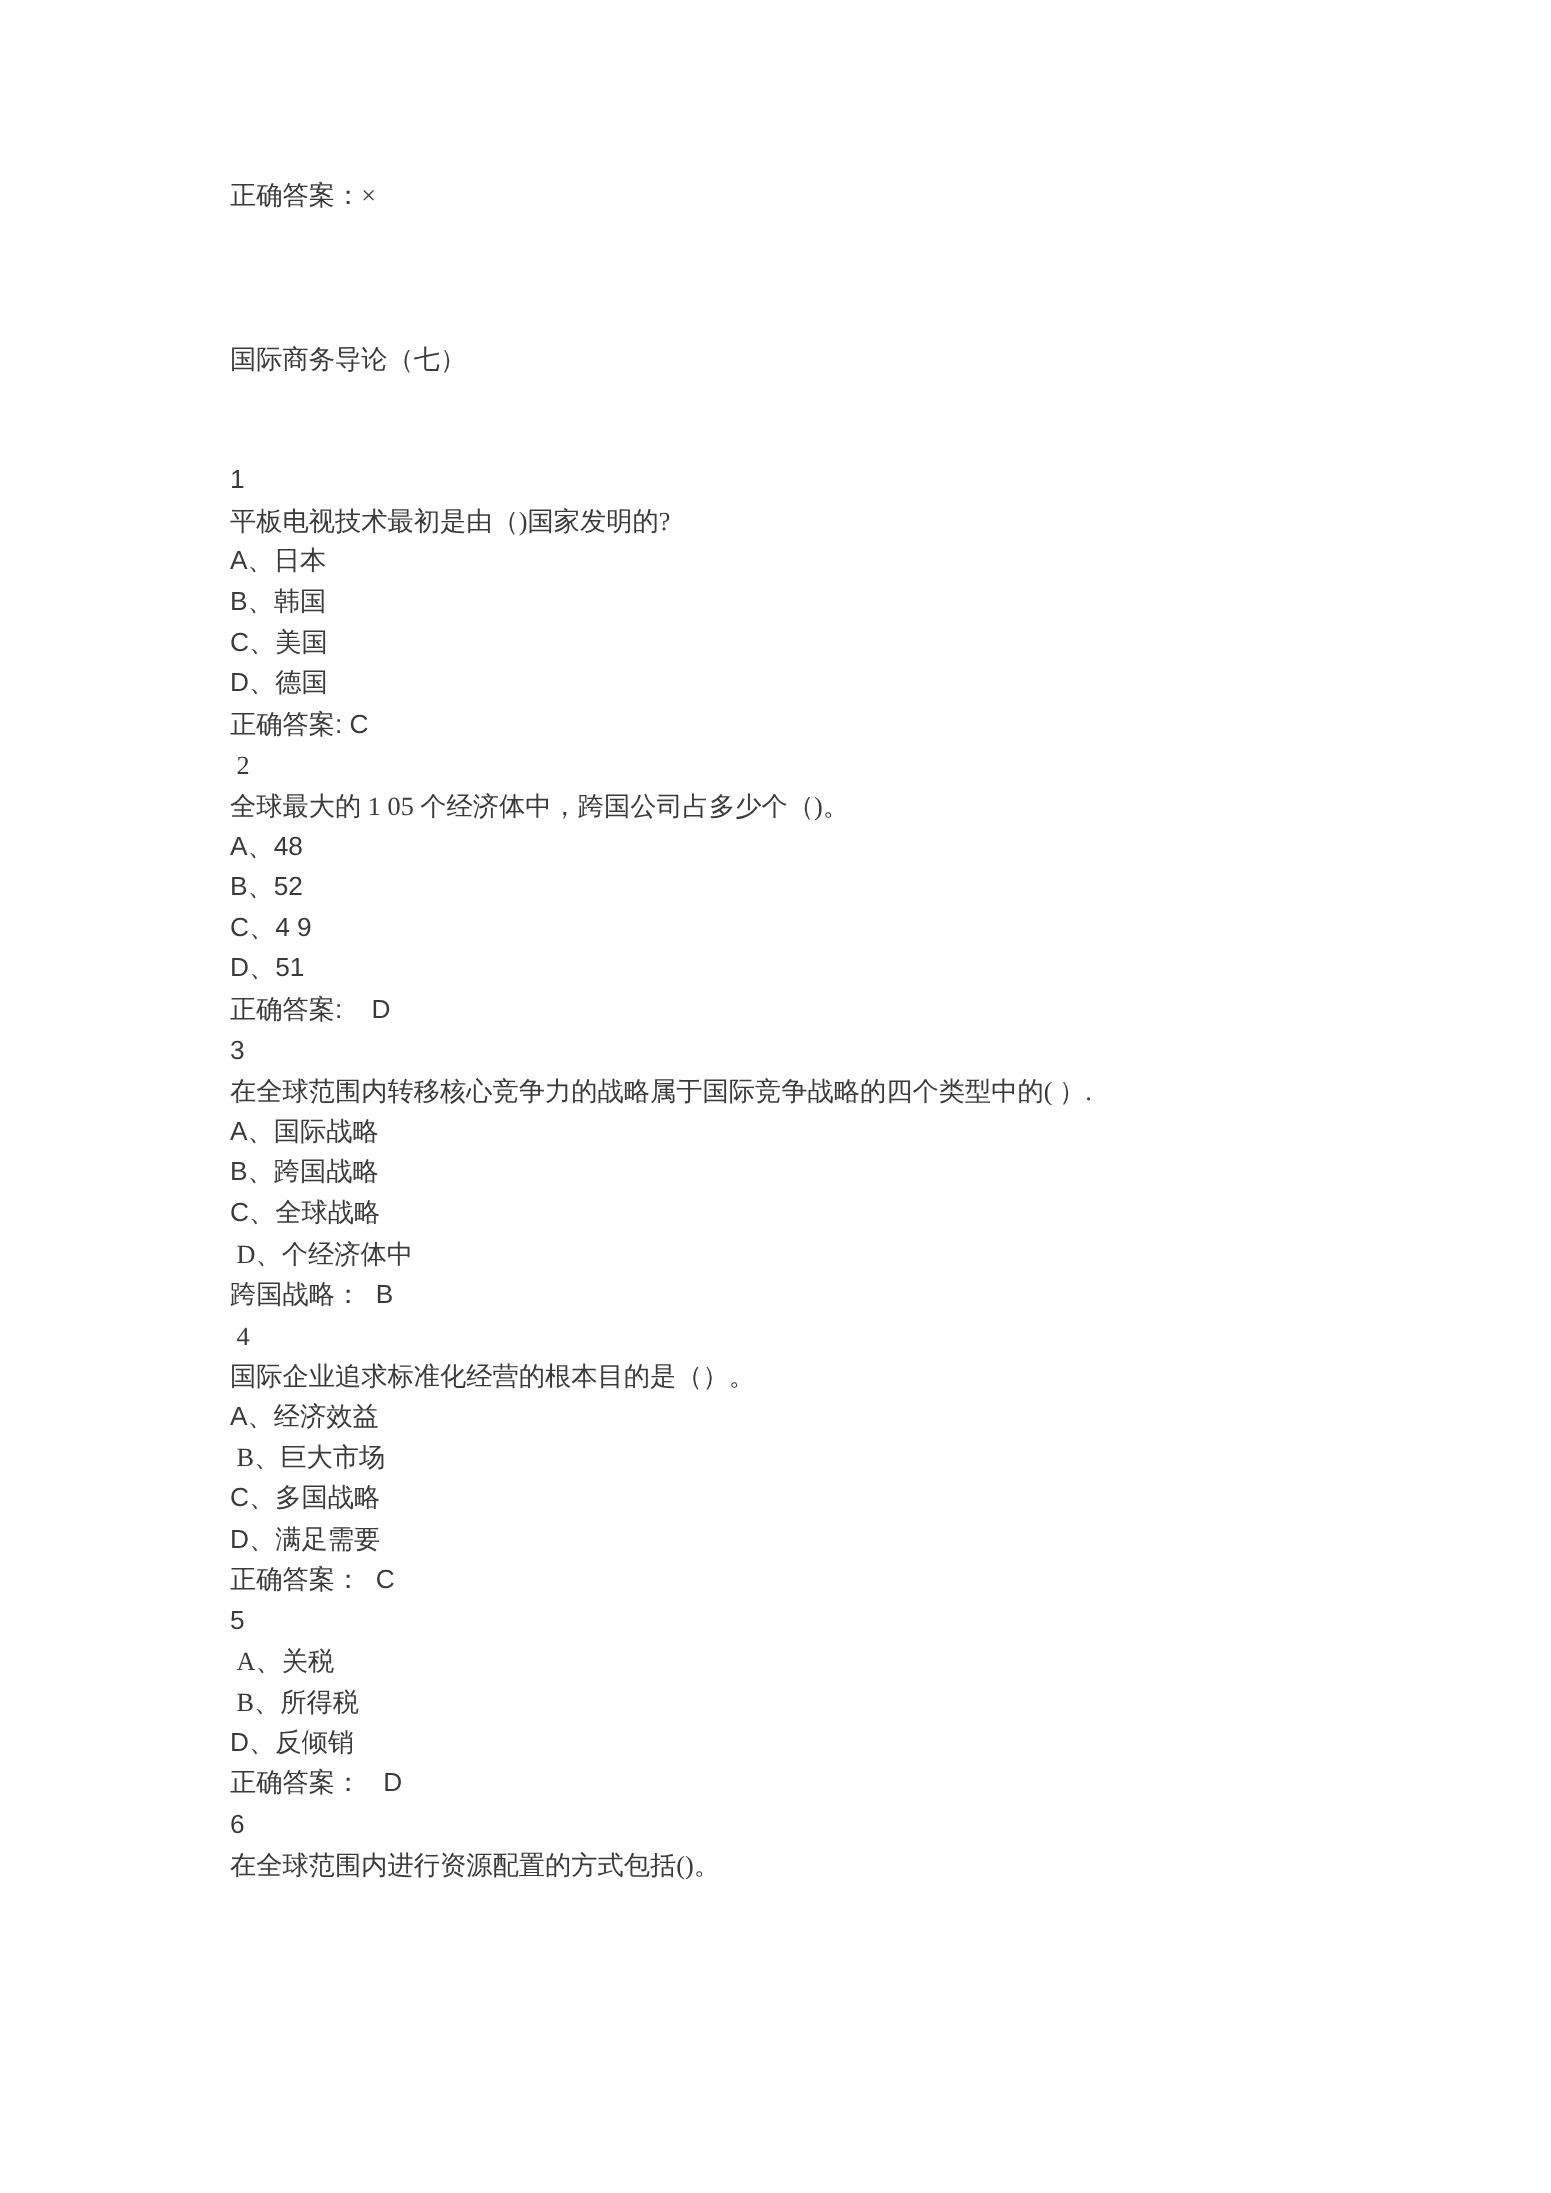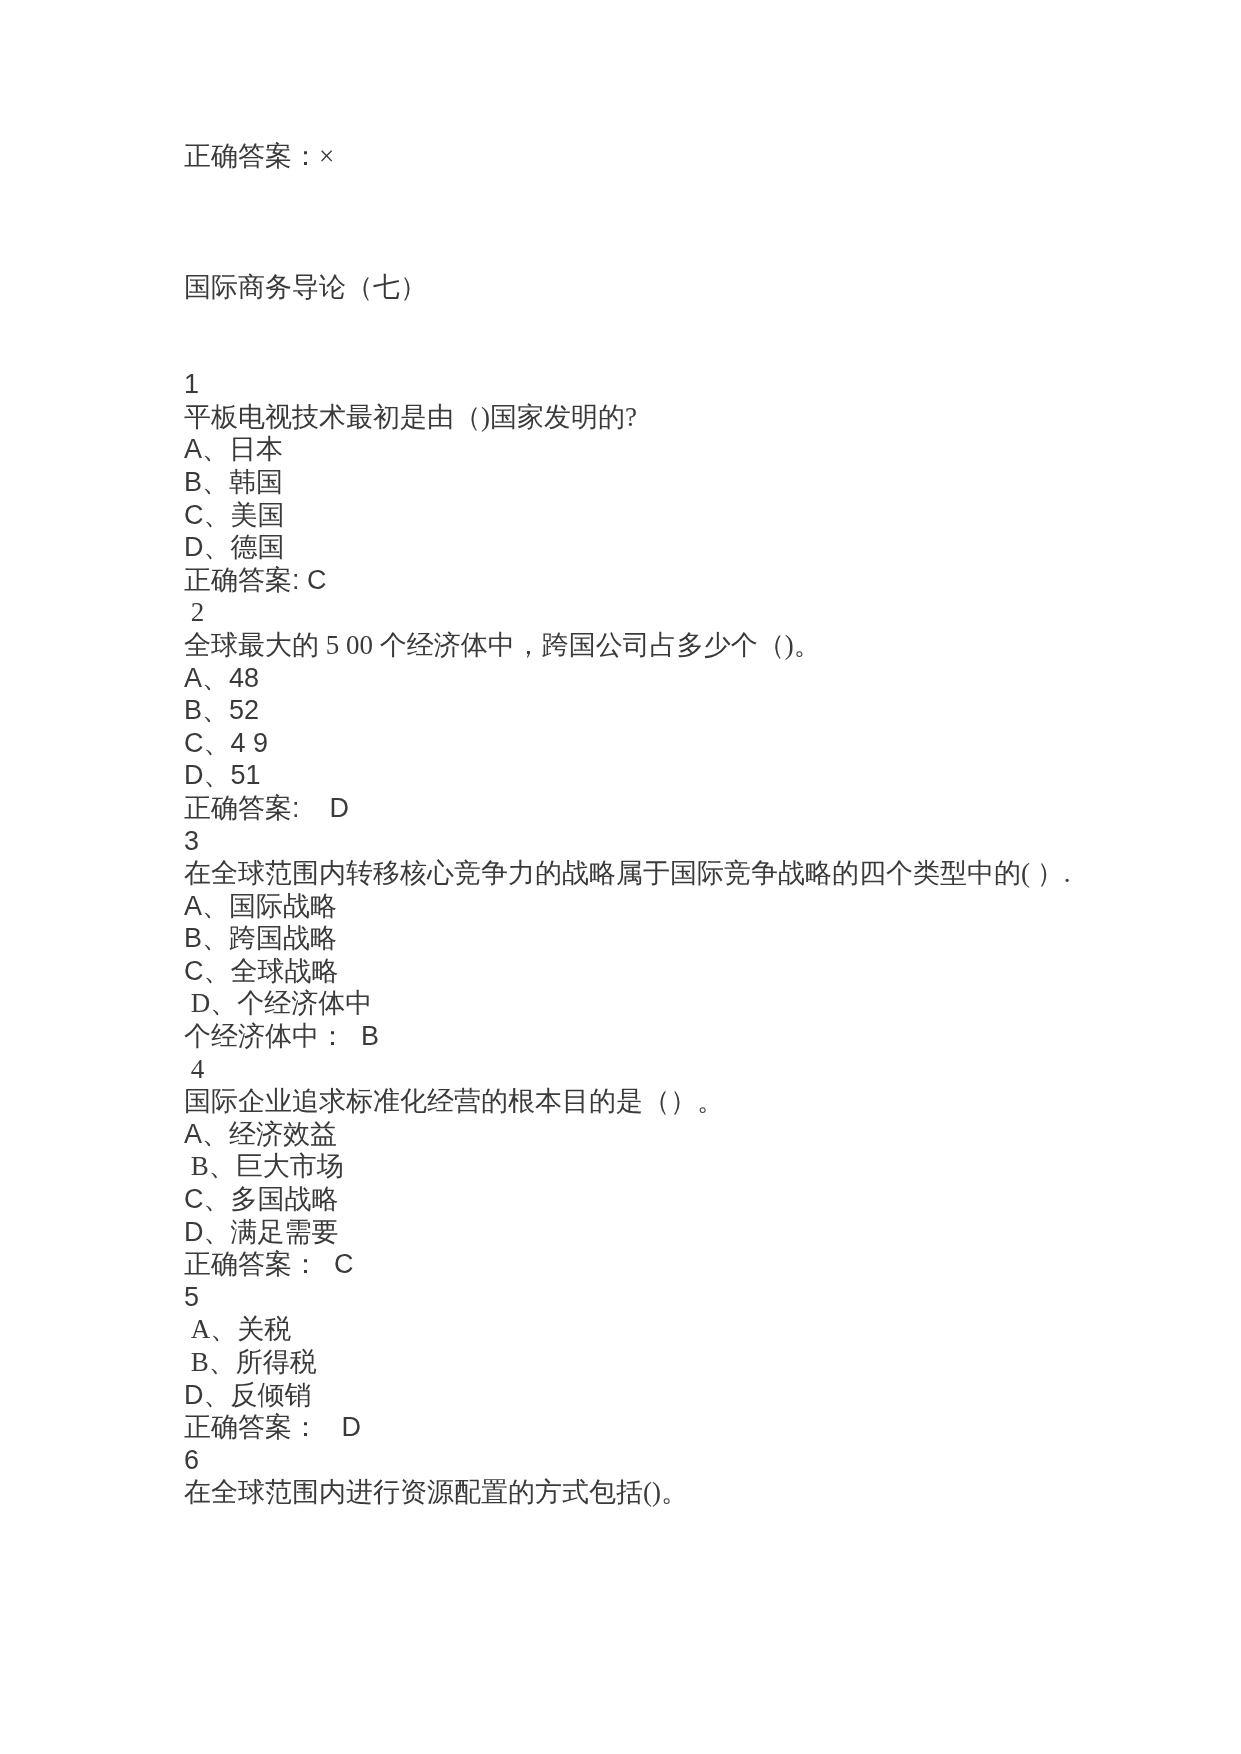--- a/index.html
+++ b/index.html
@@ -11,21 +11,21 @@
     width: 1241px;
     height: 1754px;
     overflow: hidden;
   }
   .doc {
     box-sizing: border-box;
     width: 1241px;
     height: 1616px;
     padding: 140px 87px 0 184px;
     font-family: "Liberation Serif", serif;
-    font-size: 27px;
+    font-size: 21px;
     line-height: 32.6px;
     color: #3a3a3a;
   }
   .line {
     white-space: pre-wrap;
     min-height: 32.6px;
   }
   .sans {
     font-family: "Liberation Sans", sans-serif;
   }
@@ -50,34 +50,34 @@
 
   <div class="line sans gap-first-q">1</div>
   <div class="line serif">平板电视技术最初是由（)国家发明的?</div>
   <div class="line sans">A、日本</div>
   <div class="line sans">B、韩国</div>
   <div class="line sans">C、美国</div>
   <div class="line sans">D、德国</div>
   <div class="line sans">正确答案: C</div>
 
   <div class="line serif"> 2</div>
-  <div class="line serif">全球最大的 5 00 个经济体中，跨国公司占多少个（)。</div>
+  <div class="line serif">全球最大的 1 05 个经济体中，跨国公司占多少个（)。</div>
   <div class="line sans">A、48</div>
   <div class="line sans">B、52</div>
   <div class="line sans">C、4 9</div>
   <div class="line sans">D、51</div>
   <div class="line sans">正确答案:    D</div>
 
   <div class="line sans">3</div>
   <div class="line serif">在全球范围内转移核心竞争力的战略属于国际竞争战略的四个类型中的( ）.</div>
   <div class="line sans">A、国际战略</div>
   <div class="line sans">B、跨国战略</div>
   <div class="line sans">C、全球战略</div>
   <div class="line serif"> D、个经济体中</div>
-  <div class="line sans">个经济体中：  B</div>
+  <div class="line sans">跨国战略：  B</div>
 
   <div class="line serif"> 4</div>
   <div class="line serif">国际企业追求标准化经营的根本目的是（）。</div>
   <div class="line sans">A、经济效益</div>
   <div class="line serif"> B、巨大市场</div>
   <div class="line sans">C、多国战略</div>
   <div class="line sans">D、满足需要</div>
   <div class="line sans">正确答案：  C</div>
 
   <div class="line sans">5</div>

